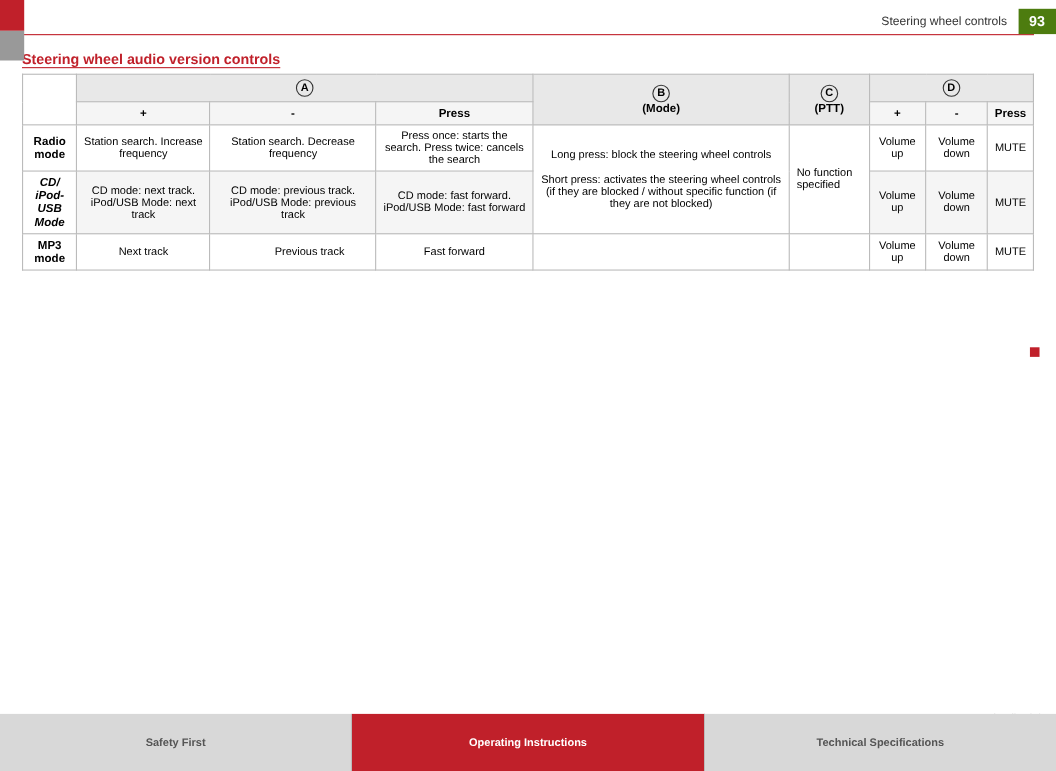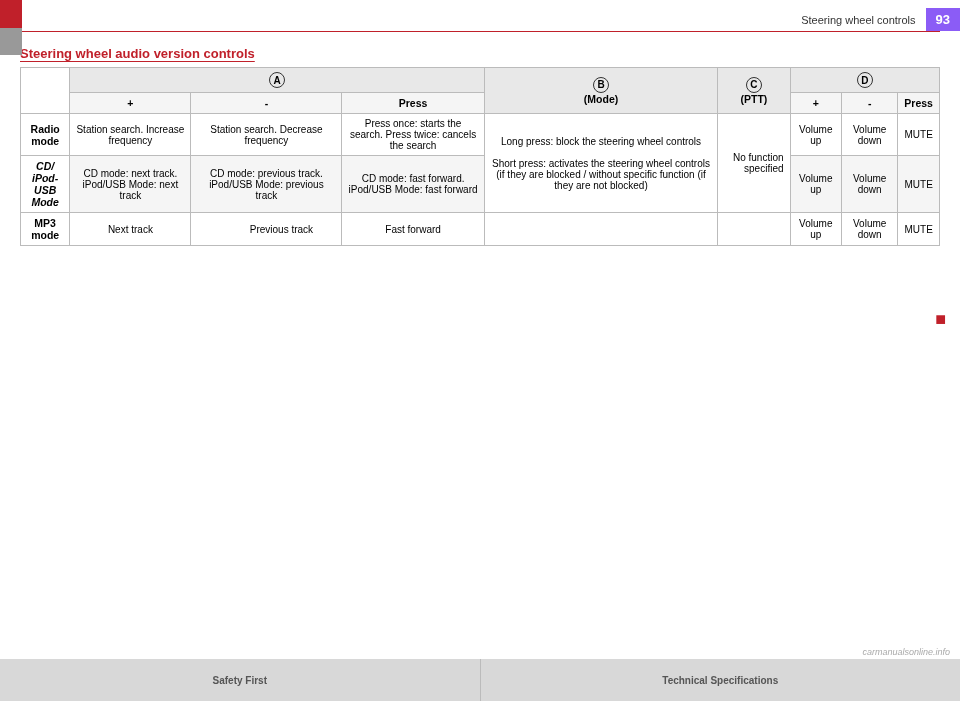--- a/index.html
+++ b/index.html
@@ -11,21 +11,21 @@
       background: #fff;
       overflow: hidden;
       position: relative;
     }
     .page-title-text {
       font-size: 11px;
       color: #333;
       margin-right: 0;
     }
     .page-number-box {
-      background: #8b5cf6;
+      background: #4d7c0f;
       color: #fff;
       font-size: 13px;
       font-weight: bold;
       padding: 4px 10px;
       margin-left: 10px;
     }
     .header-line {
       border-top: 1.5px solid #c0202a;
       margin: 0 20px 0 20px;
     }
@@ -105,21 +105,21 @@
       font-size: 18px;
       line-height: 1;
     }
 
     
     .footer {
       position: absolute;
       bottom: 0;
       left: 0;
       width: 100%;
-      height: 42px;
+      height: 52px;
       display: flex;
       align-items: stretch;
     }
     .footer-section {
       flex: 1;
       display: flex;
       align-items: center;
       justify-content: center;
       font-size: 10px;
       font-weight: bold;
@@ -212,21 +212,21 @@
     <tbody id="table-body">
     <tr>
           <td class="row-label" style="font-weight: bold; white-space: pre-line; font-size: 10.5px;">Radio
 mode</td>
           <td style="text-align: center; font-size: 10px;">Station search. Increase frequency</td>
           <td style="text-align: center; font-size: 10px;">Station search. Decrease frequency</td>
           <td style="text-align: center; font-size: 10px;">Press once: starts the search. Press twice: cancels the search</td>
           <td rowspan="2" style="font-size: 10px; vertical-align: middle; white-space: pre-line; text-align: center;">Long press: block the steering wheel controls
 
 Short press: activates the steering wheel controls (if they are blocked / without specific function (if they are not blocked)</td>
-          <td rowspan="2" style="font-size: 10px; text-align: right; vertical-align: middle;">No function specified</td>
+          <td rowspan="2" style="font-size: 10px; text-align: left; vertical-align: middle;">No function specified</td>
           <td style="text-align: center; font-size: 10px;">Volume up</td>
           <td style="text-align: center; font-size: 10px;">Volume down</td>
           <td style="text-align: center; font-size: 10px;">MUTE</td>
         </tr>
         <tr style="background: rgb(245, 245, 245);">
           <td class="row-label" style="font-weight: bold; white-space: pre-line; font-size: 10.5px; font-style: italic;">CD/
 iPod-USB
 Mode</td>
           <td style="text-align: center; font-size: 10px;">CD mode: next track. iPod/USB Mode: next track</td>
           <td style="text-align: center; font-size: 10px;">CD mode: previous track. iPod/USB Mode: previous track</td>
@@ -250,14 +250,15 @@
       </tbody>
   </table>
 </div>
 
 <div class="red-bullet" style="top: 310px;">■</div>
 
 <div class="watermark">carmanualsonline.info</div>
 
 <div class="footer" id="footer-bar">
     <div class="footer-section">Safety First</div>
+    <div class="footer-section active">Operating Instructions</div>
     <div class="footer-section">Technical Specifications</div>
   </div>
 
 </body></html>

